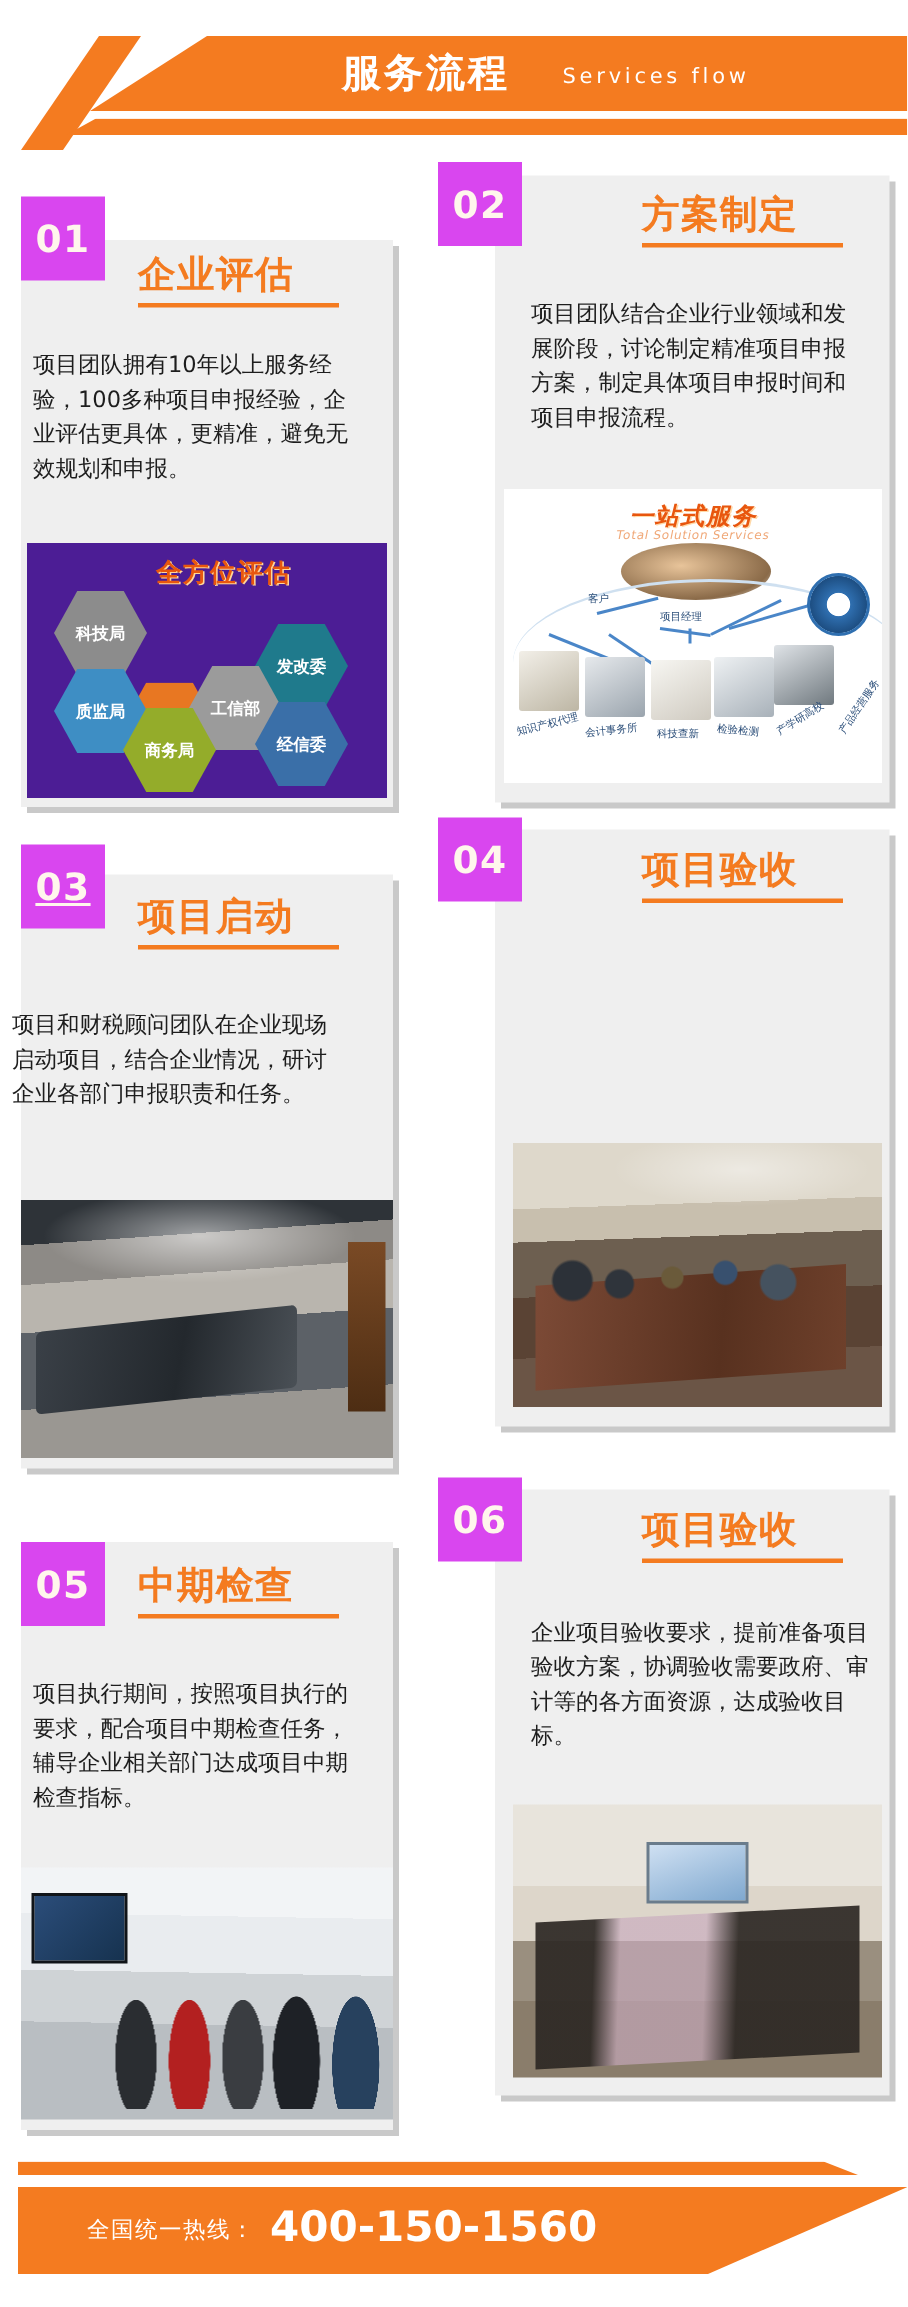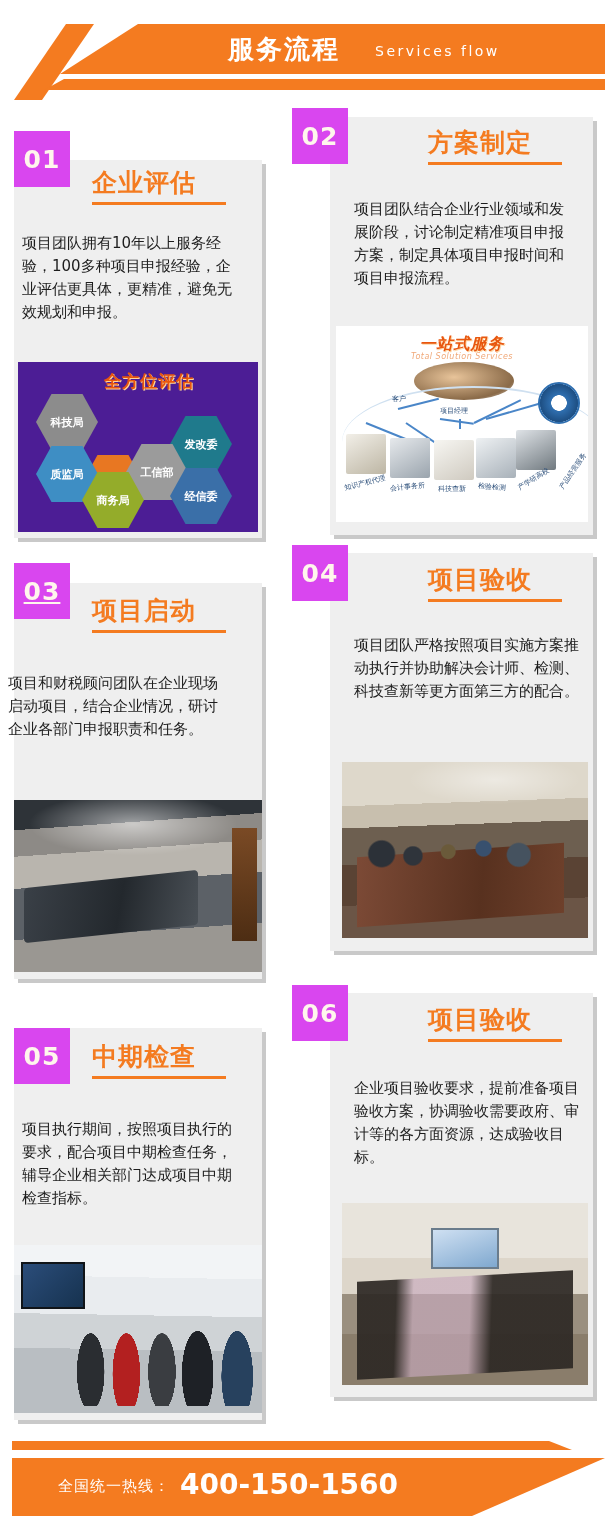--- a/index.html
+++ b/index.html
@@ -295,21 +295,20 @@
   <div class="badge" style="left:14px; top:563px;text-decoration:underline;">03</div>
   <div class="card-title" style="left:92px; top:594px;">项目启动</div>
   <div class="title-rule" style="left:92px; top:630px; width:134px;"></div>
   <div class="card-body" style="left:8px; top:672px; width:218px;">项目和财税顾问团队在企业现场启动项目，结合企业情况，研讨企业各部门申报职责和任务。</div>
   <div class="card-photo ph-meeting1" style="left:14px; top:800px; width:248px; height:172px;"></div>
 
   <div class="card" style="left:330px; top:553px; width:263px; height:398px;"></div>
   <div class="badge" style="left:292px; top:545px;">04</div>
   <div class="card-title" style="left:428px; top:563px;">项目验收</div>
   <div class="title-rule" style="left:428px; top:599px; width:134px;"></div>
-  <div class="card-body" style="left:354px; top:634px; width:226px;">项目团队严格按照项目实施方案推动执行并协助解决会计师、检测、科技查新等更方面第三方的配合。</div>
   <div class="card-photo ph-meeting2" style="left:342px; top:762px; width:246px; height:176px;"></div>
 
   <div class="card" style="left:14px; top:1028px; width:248px; height:392px;"></div>
   <div class="badge" style="left:14px; top:1028px;">05</div>
   <div class="card-title" style="left:92px; top:1040px;">中期检查</div>
   <div class="title-rule" style="left:92px; top:1076px; width:134px;"></div>
   <div class="card-body" style="left:22px; top:1118px; width:218px;">项目执行期间，按照项目执行的要求，配合项目中期检查任务，辅导企业相关部门达成项目中期检查指标。</div>
   <div class="card-photo ph-showroom" style="left:14px; top:1245px; width:248px; height:168px;"></div>
 
   <div class="card" style="left:330px; top:993px; width:263px; height:404px;"></div>

